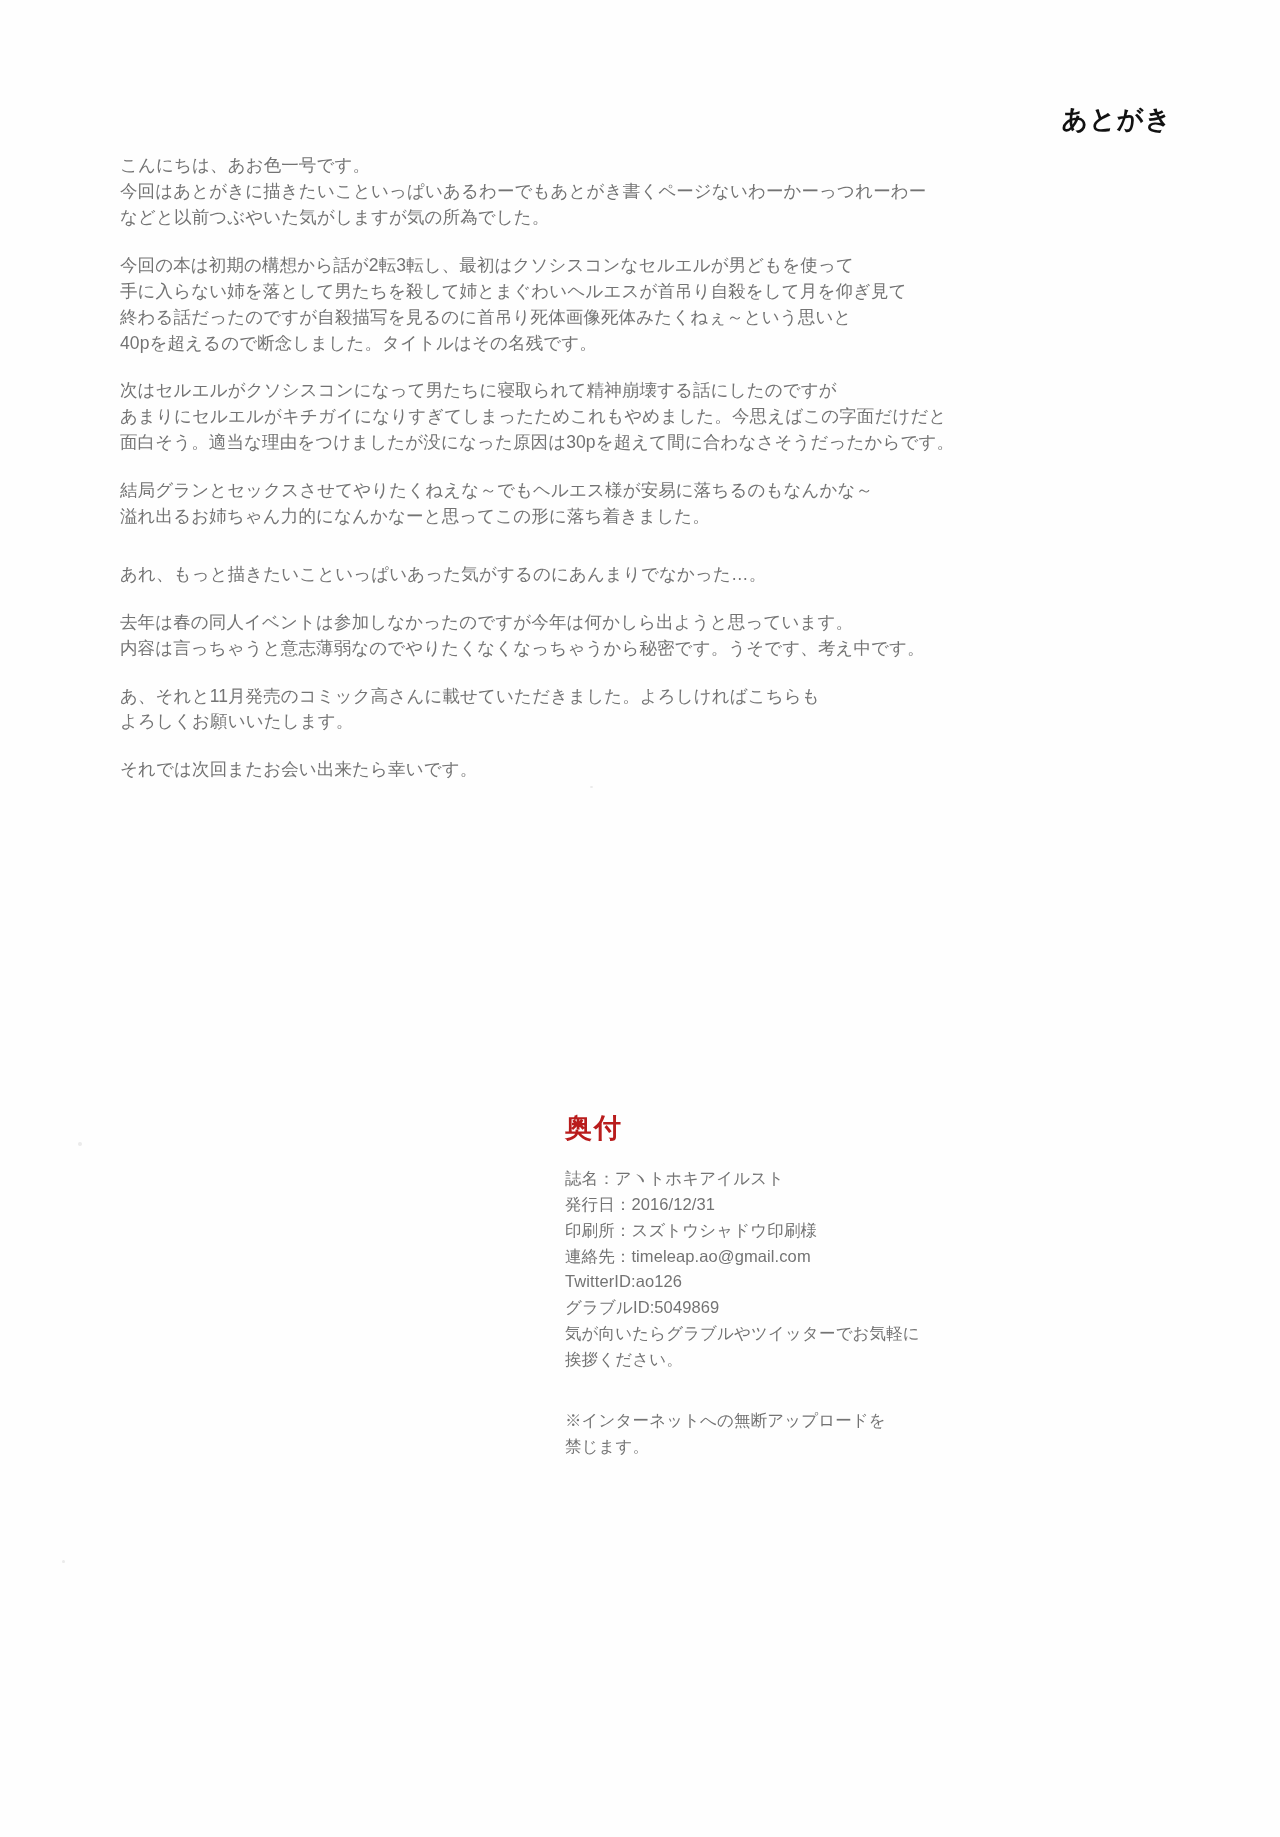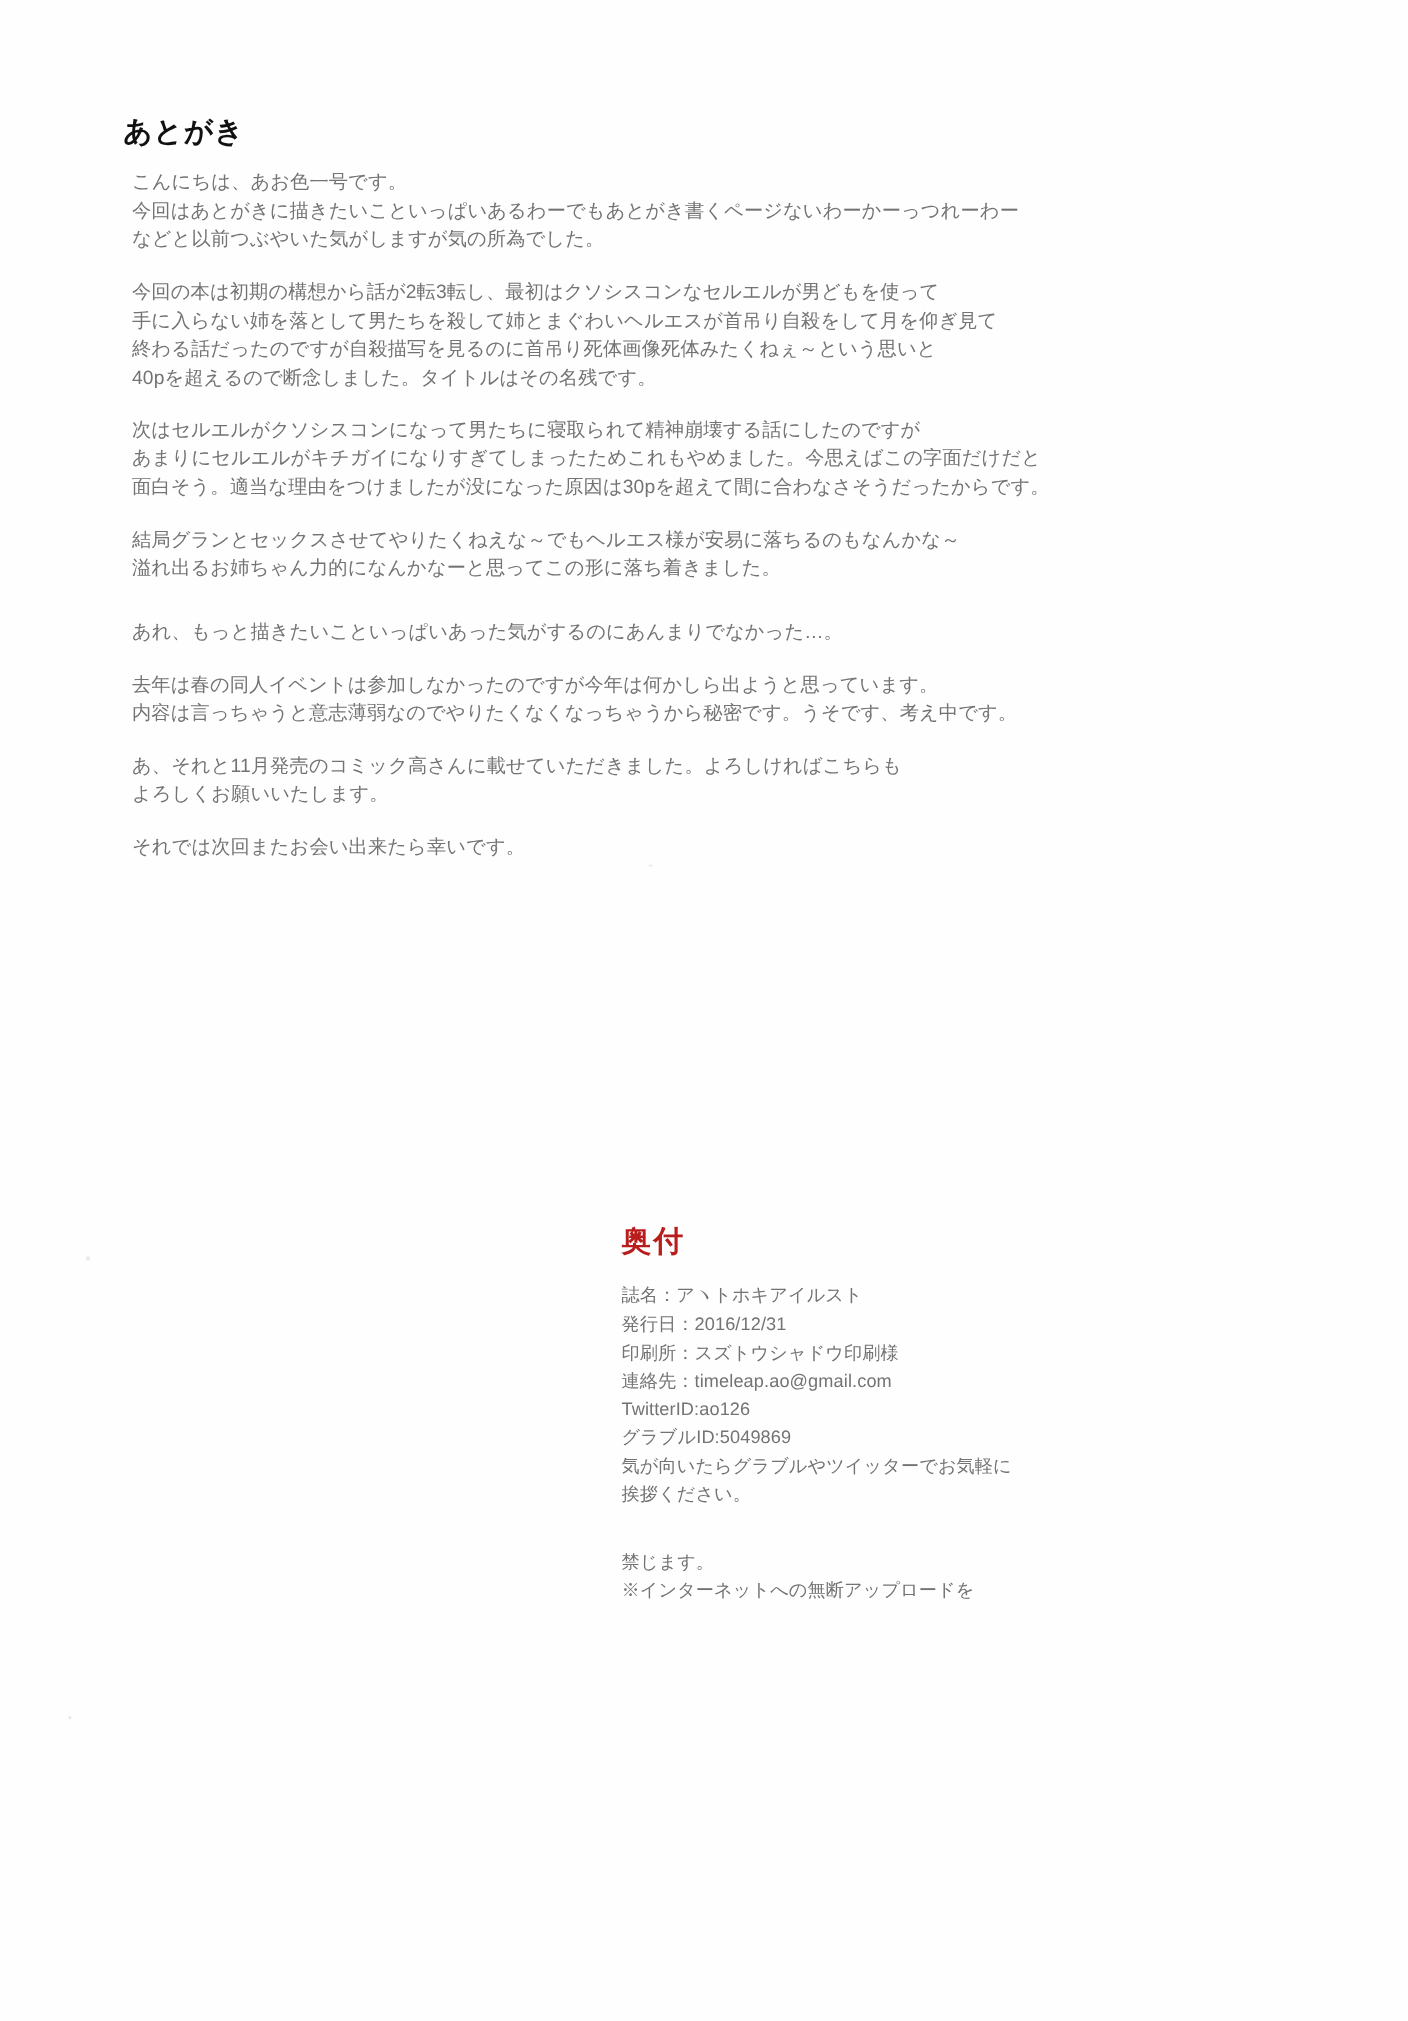--- a/index.html
+++ b/index.html
@@ -28,20 +28,21 @@
     top: 104px;
     width: 1060px;
   }
   .afterword-title {
     font-size: 26px;
     font-weight: bold;
     letter-spacing: 1px;
     color: #111;
     margin: 0 0 18px 0;
     line-height: 1.2;
+    text-align: right;
   }
   .para {
     margin: 0 0 22px 0;
     padding-left: 8px;
   }
   .line {
     font-size: 17.5px;
     line-height: 1.48;
     letter-spacing: 0.1px;
     white-space: nowrap;
@@ -145,18 +146,18 @@
       <div class="line">発行日：2016/12/31</div>
       <div class="line">印刷所：スズトウシャドウ印刷様</div>
       <div class="line">連絡先：timeleap.ao@gmail.com</div>
       <div class="line">TwitterID:ao126</div>
       <div class="line">グラブルID:5049869</div>
       <div class="line">気が向いたらグラブルやツイッターでお気軽に</div>
       <div class="line">挨拶ください。</div>
     </div>
 
     <div class="colophon-group">
+      <div class="line">※インターネットへの無断アップロードを</div>
       <div class="line">禁じます。</div>
-      <div class="line">※インターネットへの無断アップロードを</div>
     </div>
   </section>
 
 </div>
 
 </body></html>

